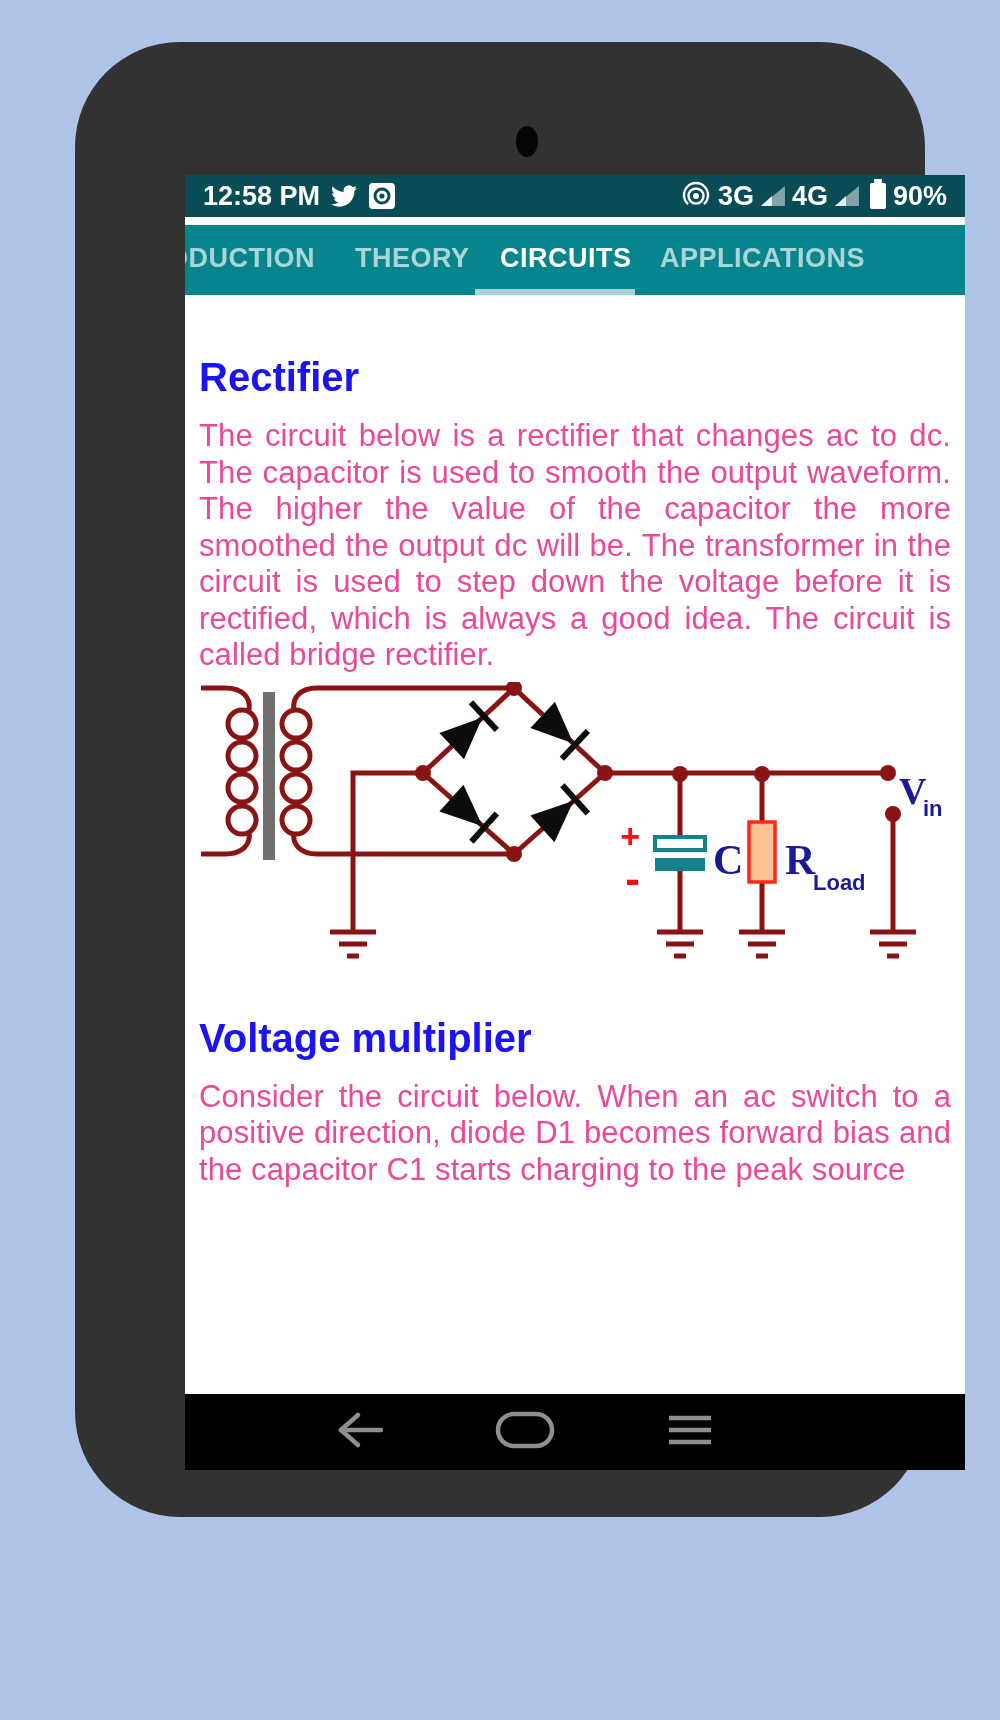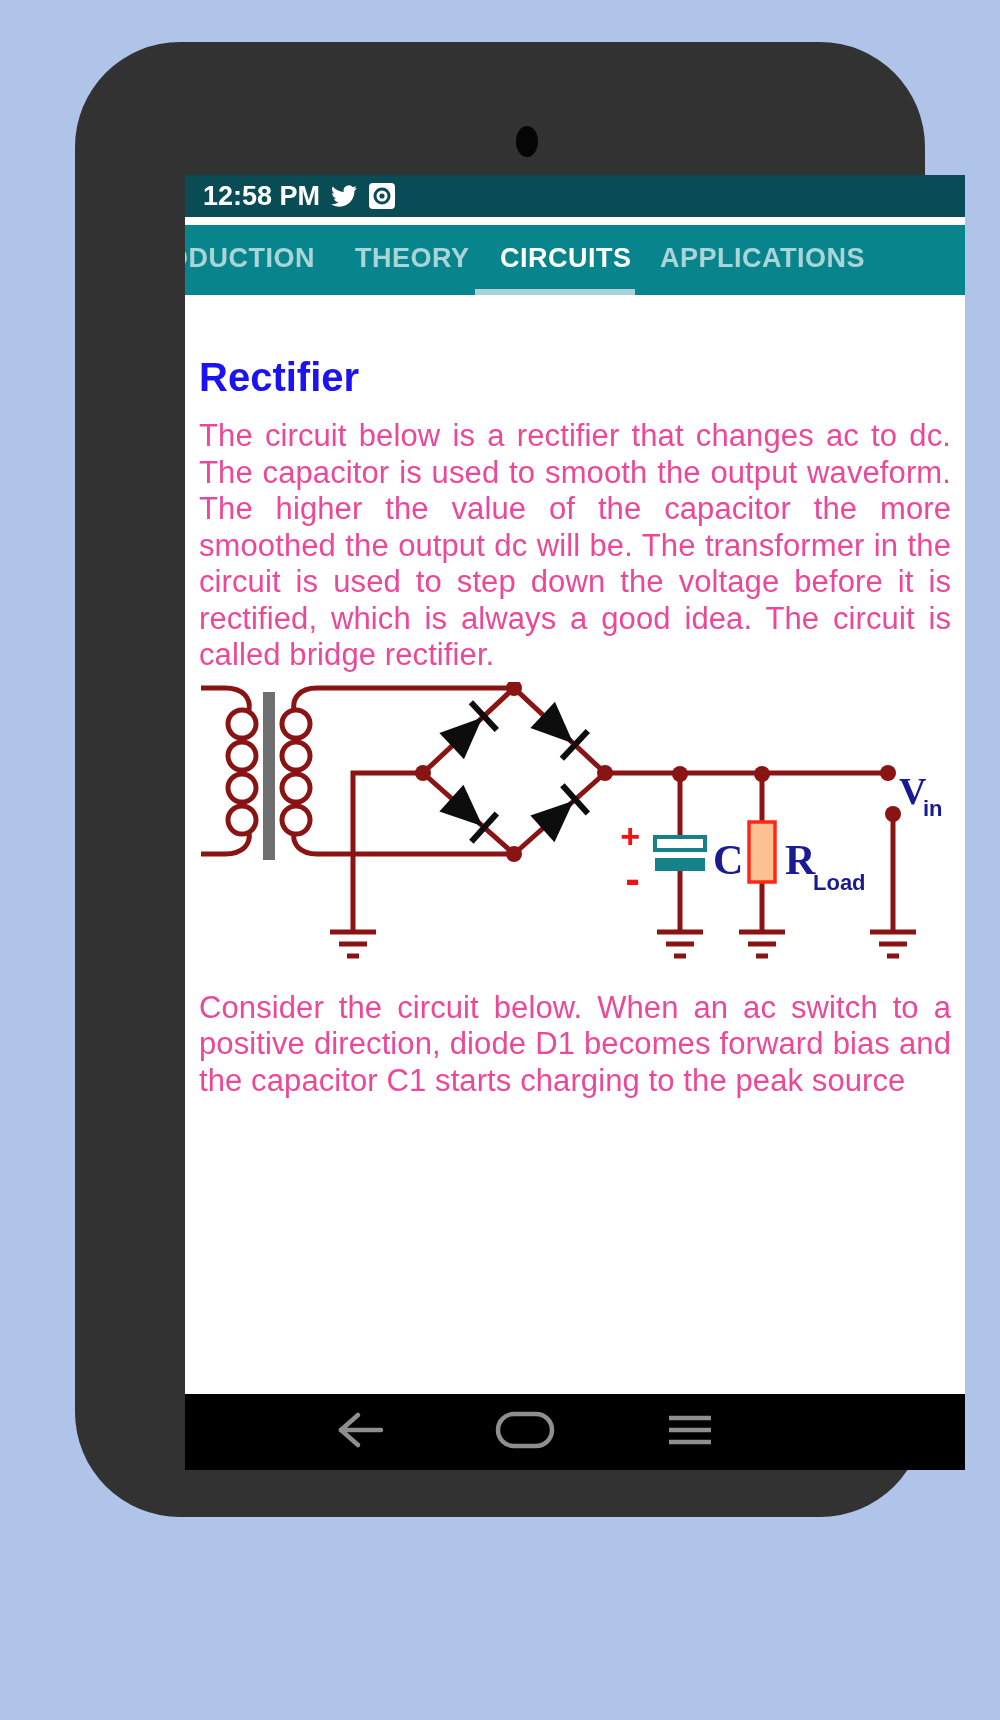--- a/index.html
+++ b/index.html
@@ -100,20 +100,41 @@
             <path fill="#fff" d="M23.9 4.6a10 10 0 0 1-2.8.8 4.9 4.9 0 0 0 2.2-2.7c-1 .6-2 1-3.1 1.2a4.9 4.9 0 0 0-8.4 4.5C7.7 8.1 4.1 6.1 1.6 3.2a4.8 4.8 0 0 0-.6 2.5c0 1.7.9 3.2 2.2 4.1a4.9 4.9 0 0 1-2.2-.6v.1c0 2.4 1.7 4.4 3.9 4.8a5 5 0 0 1-2.2.1 4.9 4.9 0 0 0 4.6 3.4 9.9 9.9 0 0 1-6.1 2.1H0a14 14 0 0 0 7.6 2.2c9 0 14-7.5 14-14v-.6c1-.7 1.8-1.6 2.3-2.6z"></path>
           </svg>
       </span>
       <span style="display:inline-flex">
         <svg width="28" height="28" viewBox="0 0 28 28">
             <rect x="1" y="1" width="26" height="26" rx="4" fill="#fff"></rect>
             <circle cx="14" cy="14" r="7" fill="none" stroke="#0A4C56" stroke-width="3"></circle>
             <circle cx="14" cy="14" r="2.6" fill="#0A4C56"></circle>
           </svg>
       </span>
+      <span class="right">
+        <span style="display:inline-flex">
+          <svg width="30" height="30" viewBox="0 0 30 30">
+              <circle cx="15" cy="15" r="3" fill="#fff"></circle>
+              <circle cx="15" cy="15" r="7.5" fill="none" stroke="#fff" stroke-width="2.4"></circle>
+              <path d="M7 23a12 12 0 1 1 16 0" fill="none" stroke="#fff" stroke-width="2.4"></path>
+            </svg>
+        </span>
+        <span>3G</span>
+        <span class="sig-tri">
+            <span class="dim"></span>
+            <span class="lit"></span>
+          </span>
+        <span>4G</span>
+        <span class="sig-tri">
+            <span class="dim"></span>
+            <span class="lit"></span>
+          </span>
+        <span class="battery"></span>
+        <span>90%</span>
+      </span>
     </div>
 
 
     <div class="tabbar">
       <span class="tab" style="left:-18px">ODUCTION</span>
       <span class="tab" style="left:170px">THEORY</span>
       <span class="tab active" style="left:315px">CIRCUITS</span>
       <span class="tab" style="left:475px">APPLICATIONS</span>
       <span class="tab-underline"></span>
     </div>
@@ -224,20 +245,21 @@
             <text x="441" y="212" font-size="44" fill="#F21010" text-anchor="end" font-family="Liberation Sans, sans-serif">-</text>
             <text x="514" y="192" font-size="42">C</text>
             <text x="586" y="192" font-size="42">R</text>
             <text x="614" y="208" font-size="22" font-family="Liberation Sans, sans-serif">Load</text>
             <text x="700" y="122" font-size="38">V</text>
             <text x="724" y="134" font-size="22" font-family="Liberation Sans, sans-serif">in</text>
           </g>
         </svg>
       </div>
 
+      <h2 class="h-mult">Voltage multiplier</h2>
       <p>Consider the circuit below. When an ac switch to a positive direction, diode D1 becomes forward bias and the capacitor C1 starts charging to the peak source</p>
     </div>
 
     <div class="navbar">
       <span class="nav-ic nav-back">
         <svg width="58" height="42" viewBox="0 0 58 42">
             <g stroke="#8F8F8F" stroke-width="4.5" fill="none" stroke-linecap="round">
               <line x1="10" y1="21" x2="50" y2="21"></line>
               <line x1="10" y1="21" x2="27" y2="6"></line>
               <line x1="10" y1="21" x2="27" y2="36"></line>

